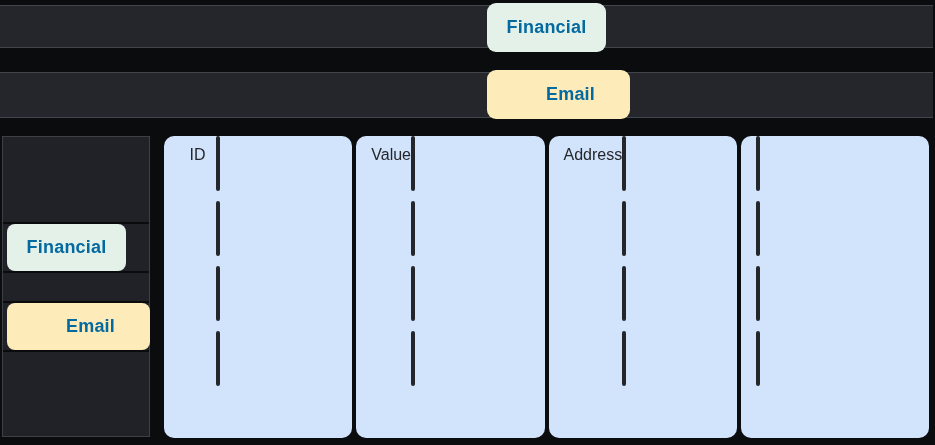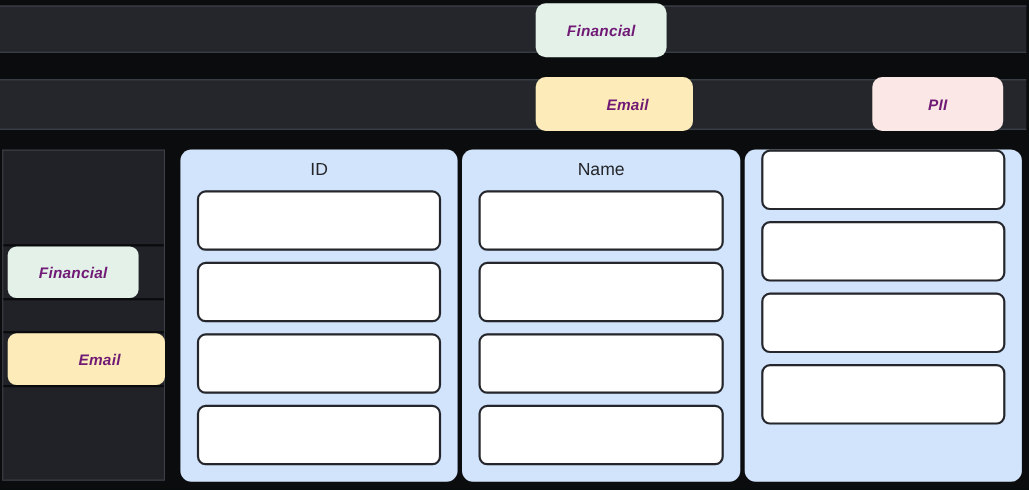--- a/index.html
+++ b/index.html
@@ -19,22 +19,22 @@
     box-sizing:border-box;
   }
   .stream-bar.row1 { top:5px;  height:43px; }
   .stream-bar.row2 { top:72px; height:46px; }
 
   
   .badge {
     position:absolute; width:119px; height:49px;
     border-radius:9px;
     display:flex; align-items:center; justify-content:center;
-    font-size:14px; font-weight:bold; color:#701a75;
-    letter-spacing:.2px; z-index:3;font-style:italic;
+    font-size:18px; font-weight:bold; color:#0369a1;
+    letter-spacing:.2px; z-index:3;
   }
   .badge.financial { background:#e3f1e9; }
   .badge.email     { background:#fdecba;padding-left:24px; }
   .badge.pii       { background:#fbe8e6; }
   .badge.top-financial { left:487px; top:3px;  }
   .badge.top-email     { left:487px; top:70px; }
   .badge.top-pii       { left:793px; top:70px; }
 
   
   .left-panel {
@@ -54,21 +54,21 @@
     border-radius:8px;
   }
 
   
   .columns {
     position:absolute; left:164px; top:136px; width:765px; height:302px;
     display:flex; gap:4px;
   }
   .col {
     flex:1; background:#d2e3fc; border-radius:10px;
-    display:flex; flex-direction:column;
+    display:flex; flex-direction:row;
     padding:0 15px 15px; box-sizing:border-box;
   }
   .col-header {
     height:37px; flex:0 0 37px;
     display:flex; align-items:center; justify-content:center;
     font-size:16px; font-weight:400; color:#24262a;
   }
   .cells { display:flex; flex-direction:column; gap:10px; }
   .cell {
     height:55px; flex:0 0 55px;
@@ -80,21 +80,20 @@
 </head>
 <body>
 
 <div class="stage">
 
   <div class="stream-bar row1"></div>
   <div class="stream-bar row2"></div>
 
   <div class="badge financial top-financial">Financial</div>
   <div class="badge email top-email">Email</div>
-  <div class="badge pii top-pii">PII</div>
 
   <div class="left-panel">
     <div class="tag-row row1">
       <div class="badge financial">Financial</div>
     </div>
     <div class="tag-row row2">
       <div class="badge email">Email</div>
     </div>
   </div>
 
@@ -105,29 +104,38 @@
       <div class="cells">
         <div class="cell"></div>
         <div class="cell"></div>
         <div class="cell"></div>
         <div class="cell"></div>
       </div>
     </div>
 
 
     <div class="col">
-      <div class="col-header">Name</div>
+      <div class="col-header">Value</div>
       <div class="cells">
         <div class="cell"></div>
         <div class="cell"></div>
         <div class="cell"></div>
         <div class="cell"></div>
       </div>
     </div>
 
+    <div class="col">
+      <div class="col-header">Address</div>
+      <div class="cells">
+        <div class="cell"></div>
+        <div class="cell"></div>
+        <div class="cell"></div>
+        <div class="cell"></div>
+      </div>
+    </div>
 
     <div class="col">
       <div class="cells">
         <div class="cell"></div>
         <div class="cell"></div>
         <div class="cell"></div>
         <div class="cell"></div>
       </div>
     </div>
 

